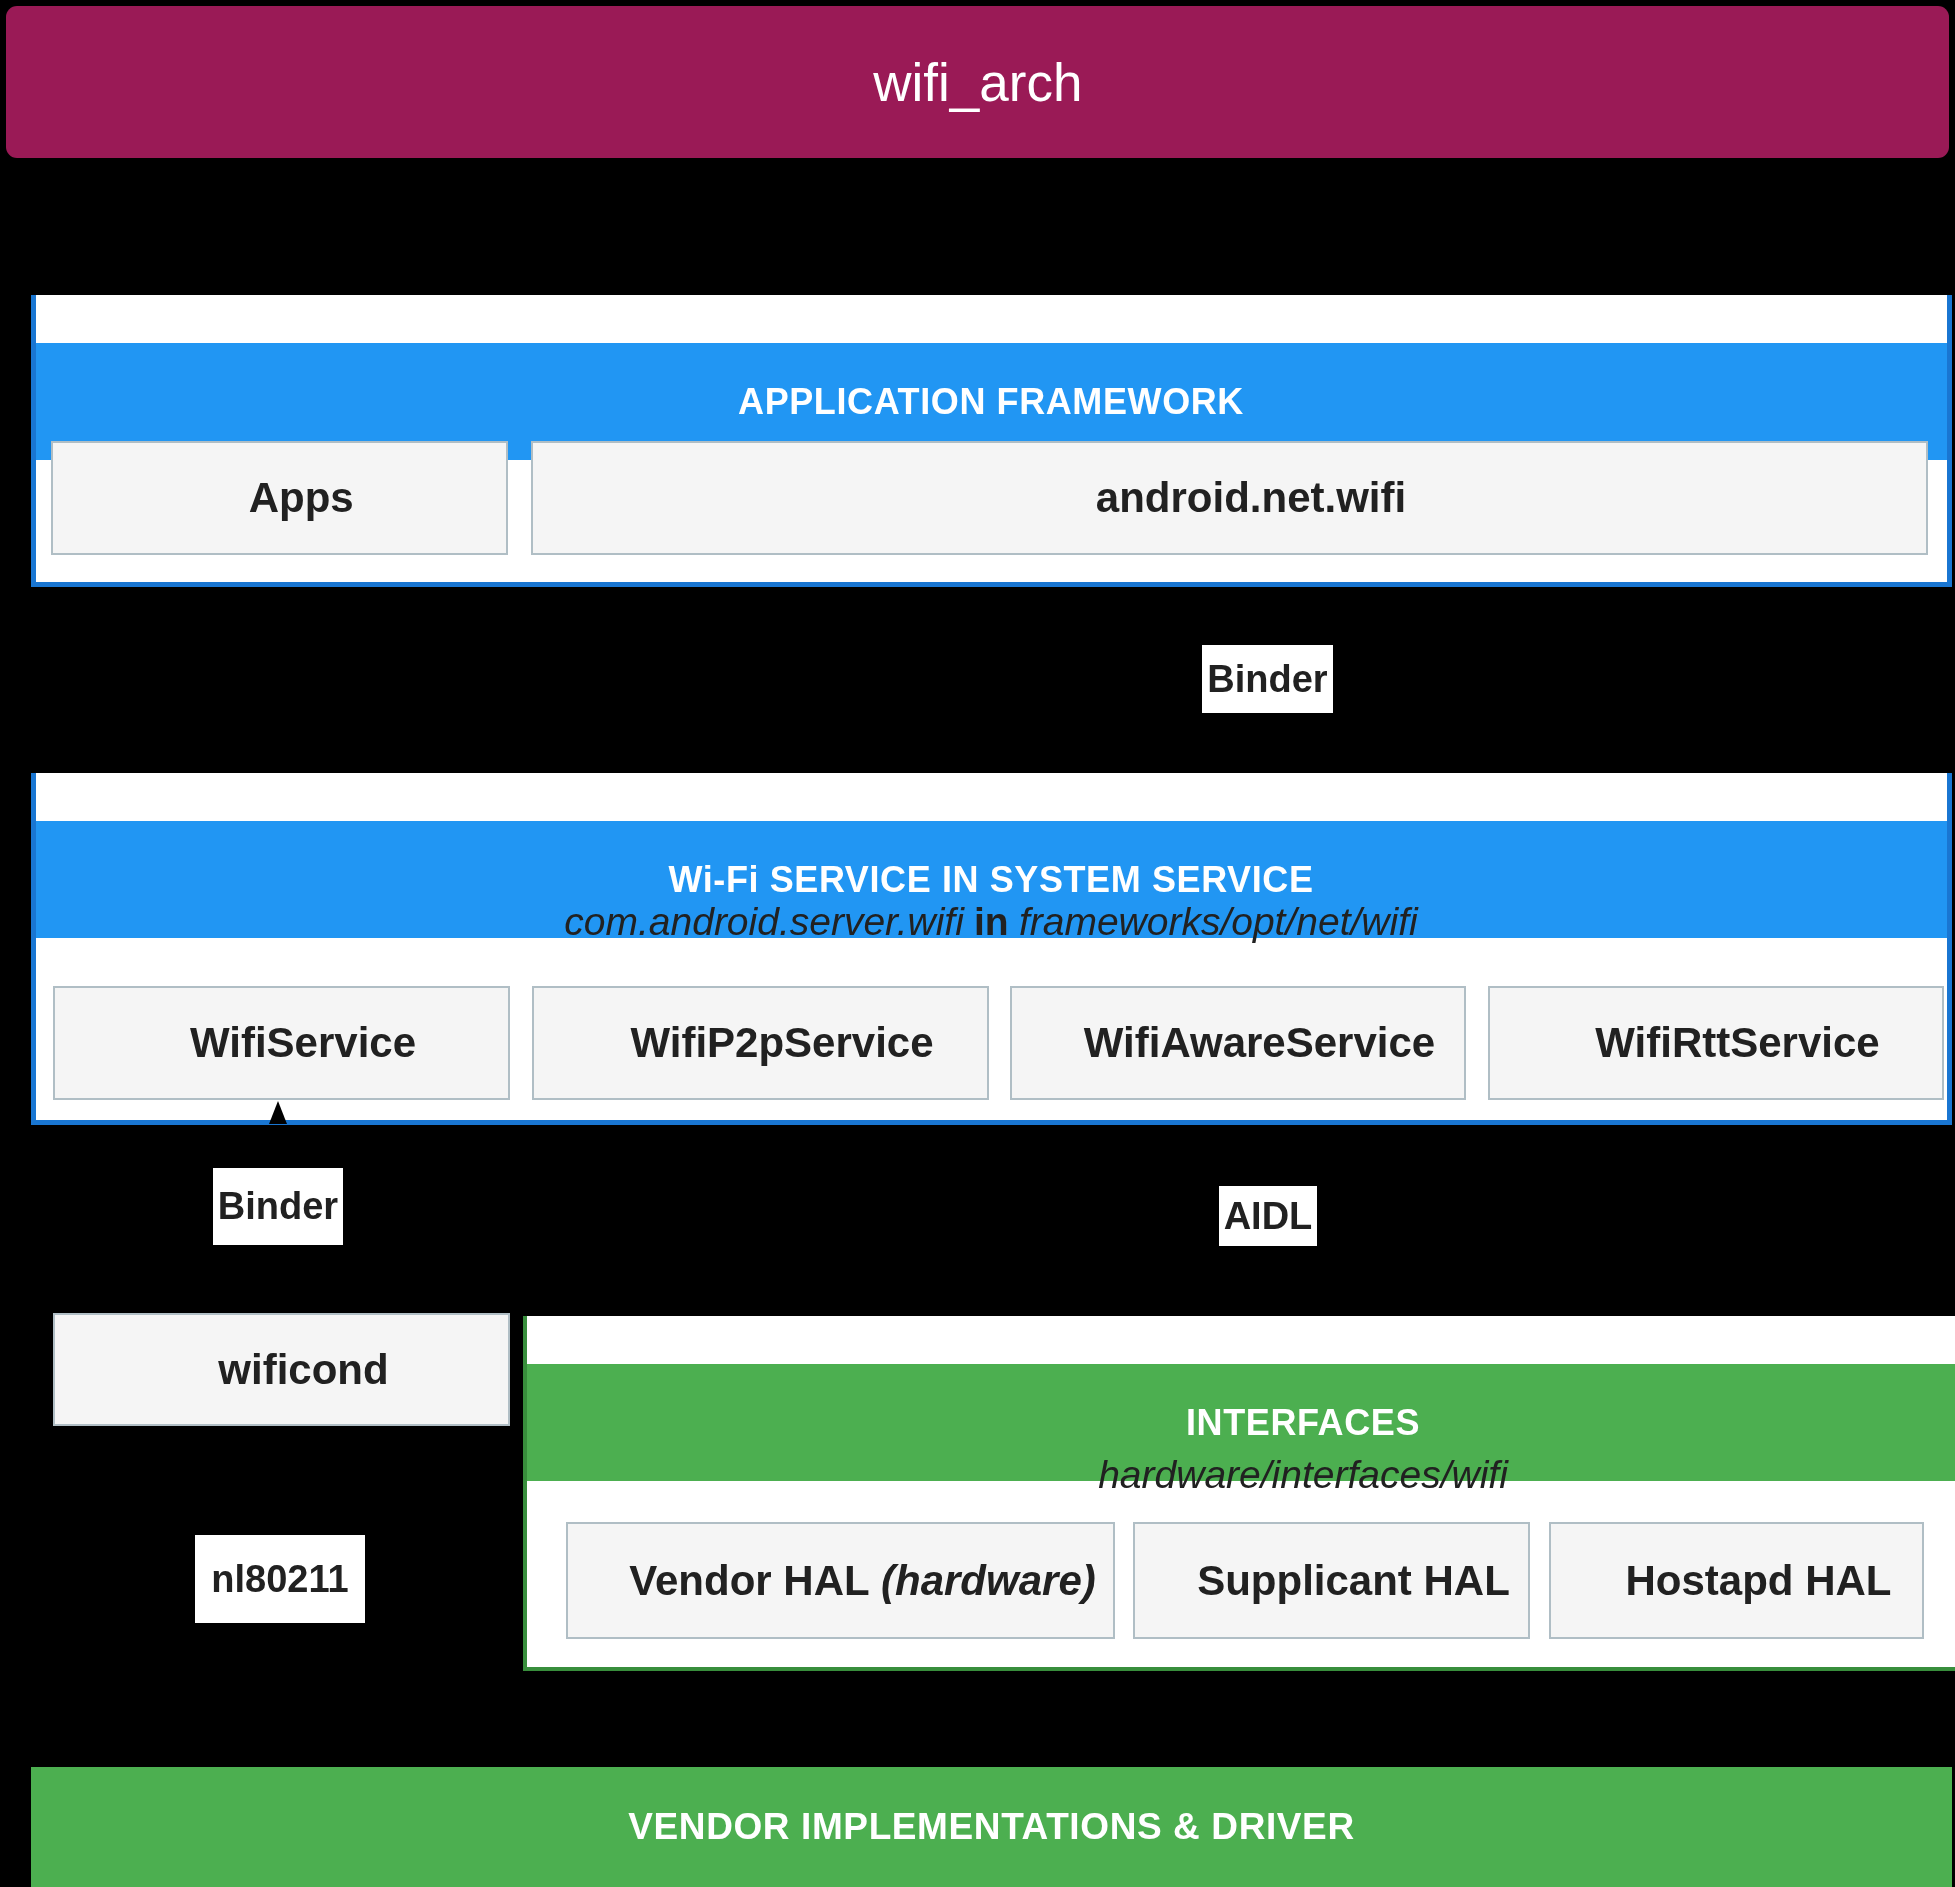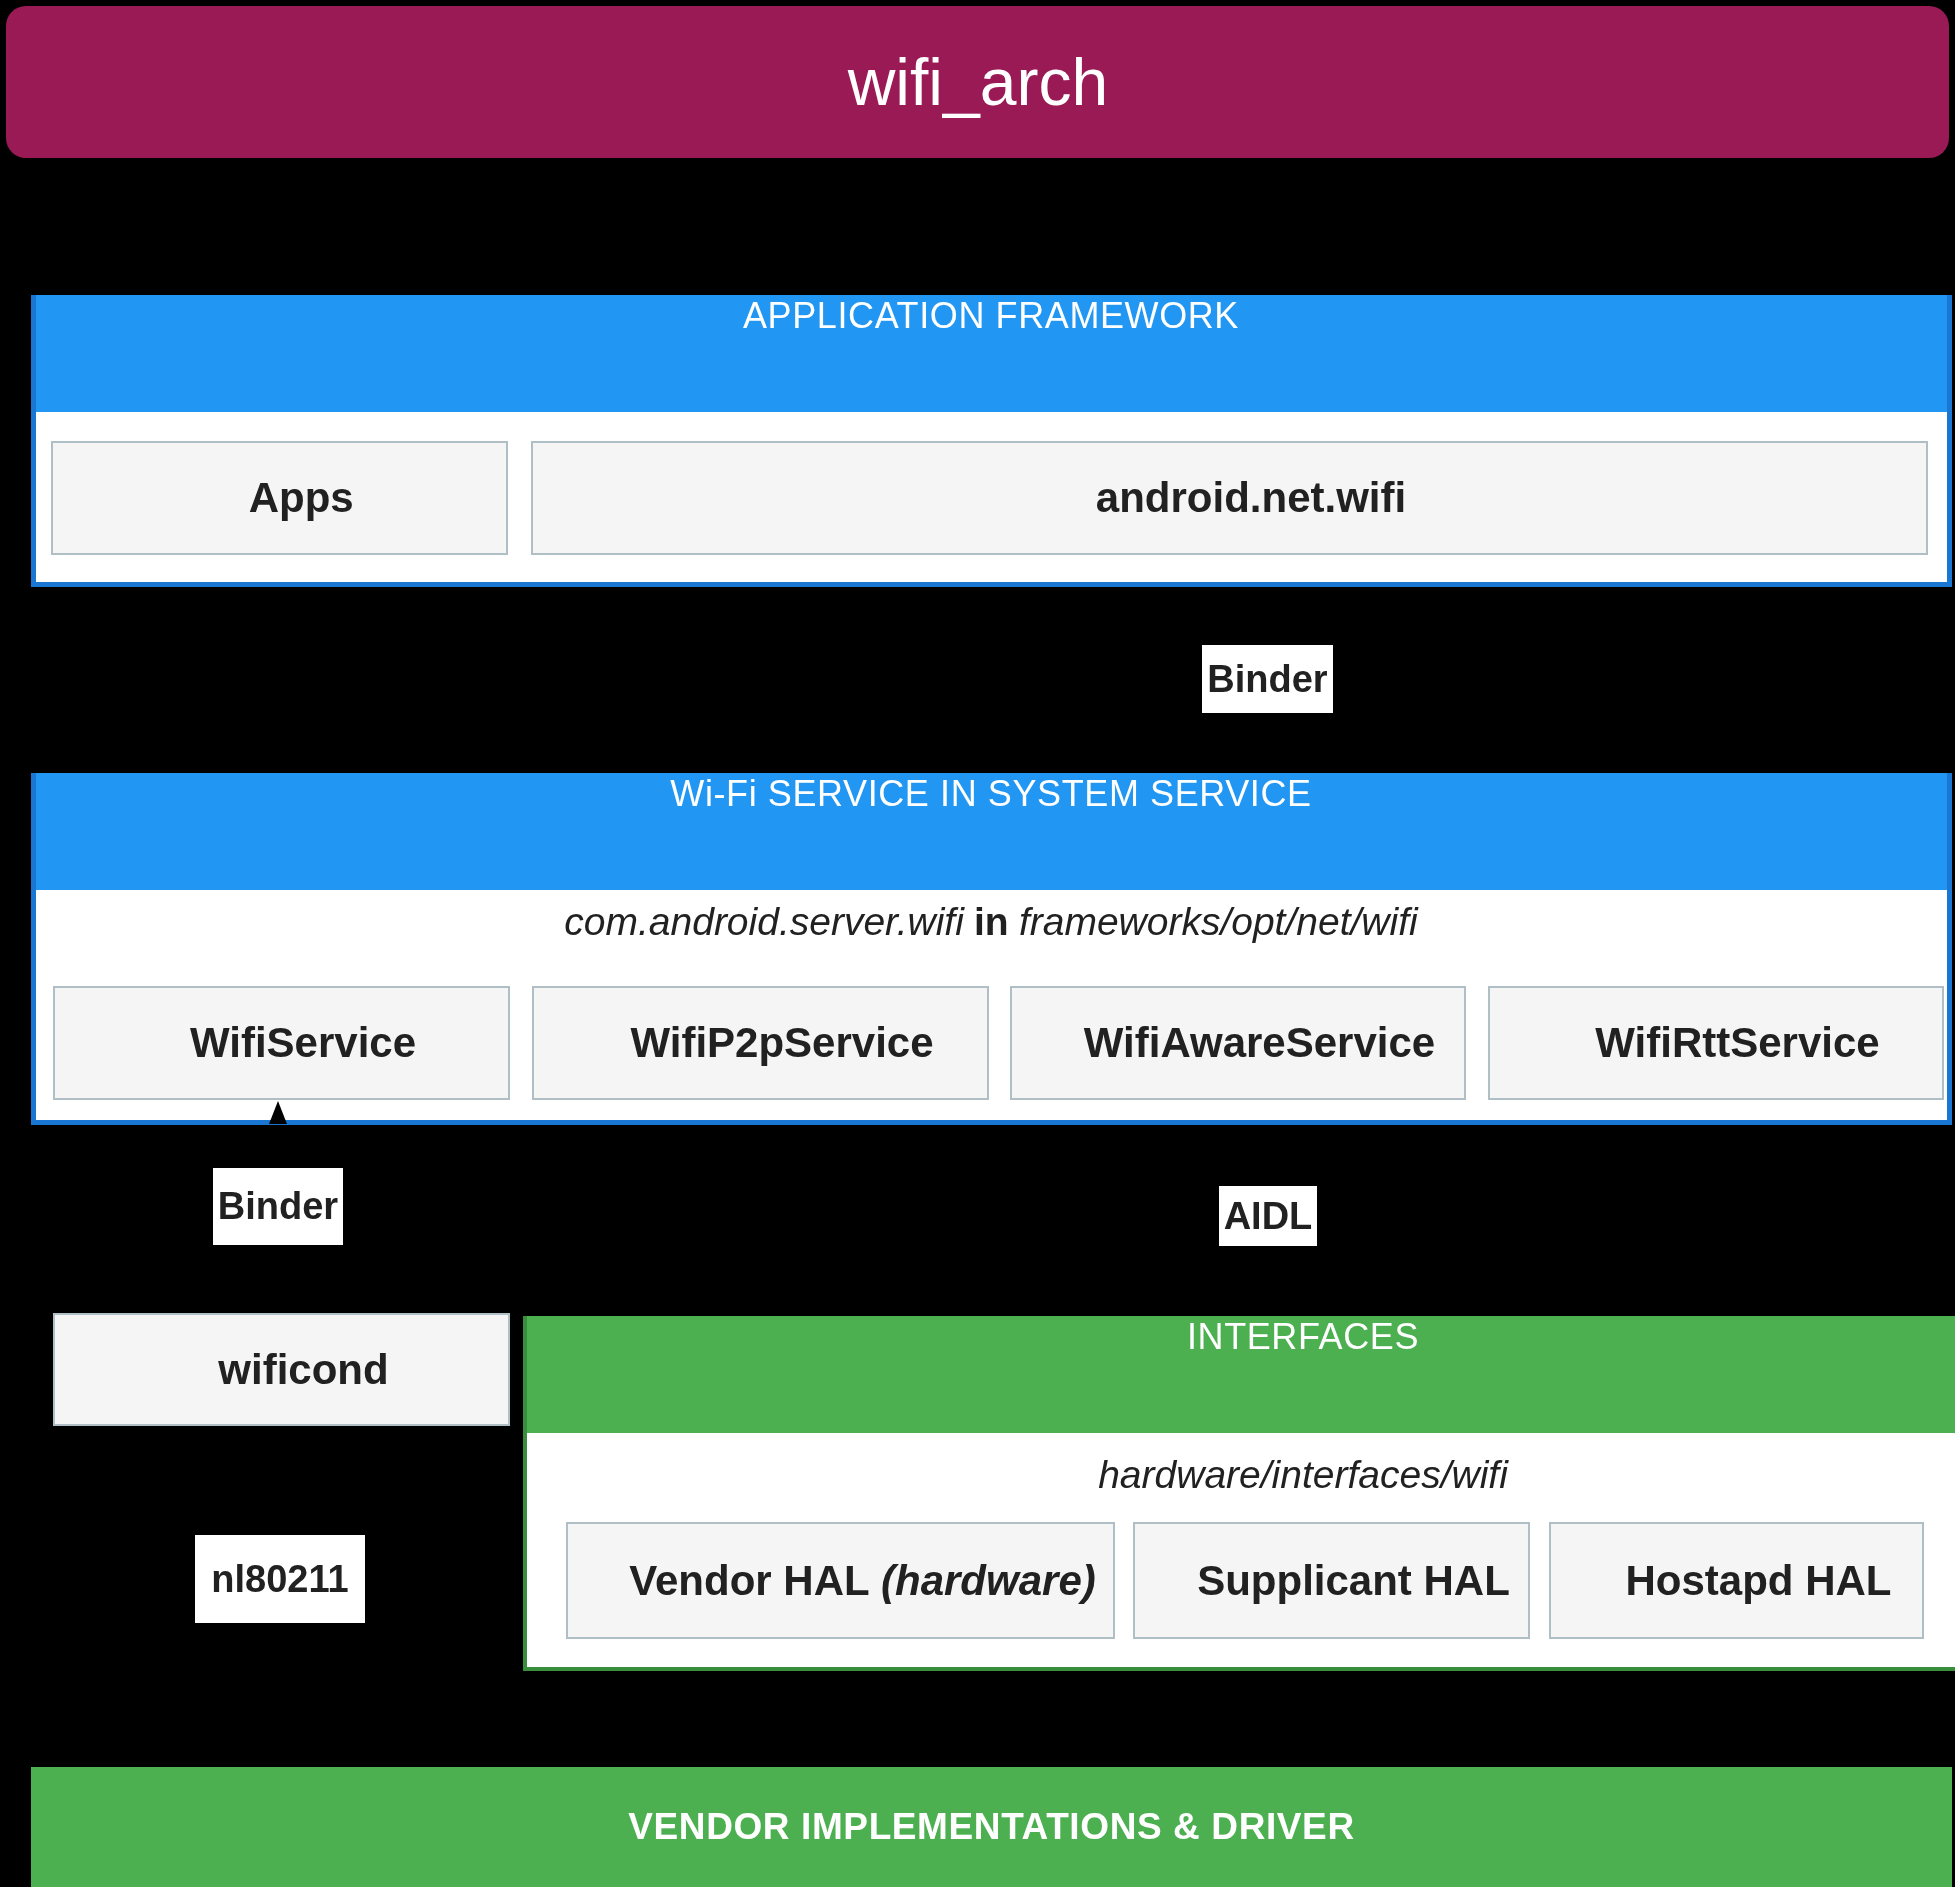--- a/index.html
+++ b/index.html
@@ -6,35 +6,35 @@
   body{
     width:1955px;height:1887px;
     background:#000;
     position:relative;
     font-family:"Liberation Sans", sans-serif;
     overflow:hidden;
   }
   
   .banner{
     position:absolute;left:6.4px;top:6.4px;width:1943px;height:152px;
-    background:#9A1A56;border-radius:20px;
+    background:#9A1A56;border-radius:11px;
     display:flex;align-items:center;justify-content:center;
-    color:#fff;font-size:66px;font-weight:400;
+    color:#fff;font-size:53px;font-weight:400;
   }
   
   .section{
     position:absolute;background:#fff;
     border-style:solid;border-top:none;box-sizing:border-box;
   }
   .section.blue{border-color:#1976D2;border-width:0 5.1px 5.1px 5.1px;}
   .section.green{border-color:#388E3C;border-width:0 4.4px 4.4px 4.4px;}
   .section-header{
     width:100%;
-    display:flex;align-items:flex-start;justify-content:center;
-    color:#fff;font-weight:400;font-size:36px;letter-spacing:0.6px;
+    display:flex;align-items:center;justify-content:center;
+    color:#fff;font-weight:700;font-size:36px;letter-spacing:0.6px;margin-top:48px;
   }
   .section-header.blue{background:#2196F3;height:117px;}
   .section-header.green{background:#4CAF50;height:117px;}
   
   .node{
     position:absolute;
     background:#F5F5F5;border:2.5px solid #B0BEC5;box-sizing:border-box;
     display:flex;align-items:center;justify-content:center;
     color:#212121;font-weight:700;font-size:42px;padding-left:44px;
   }

